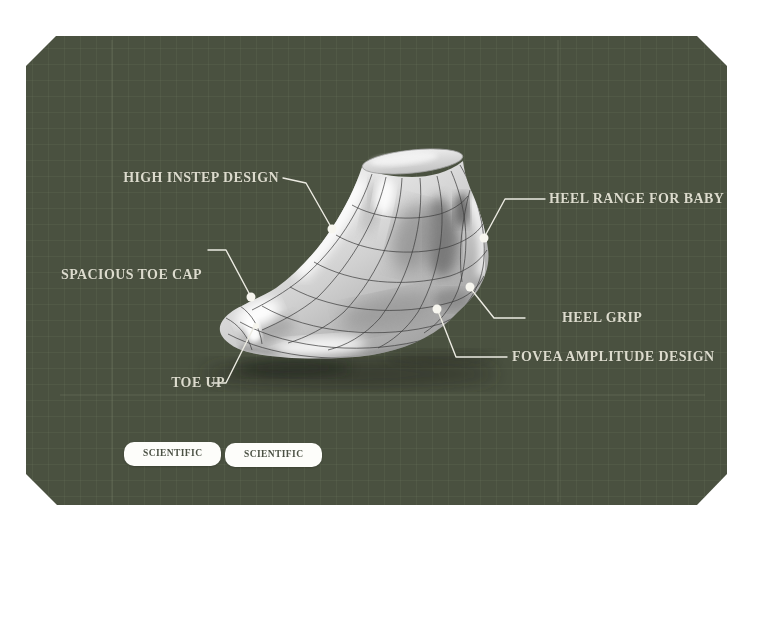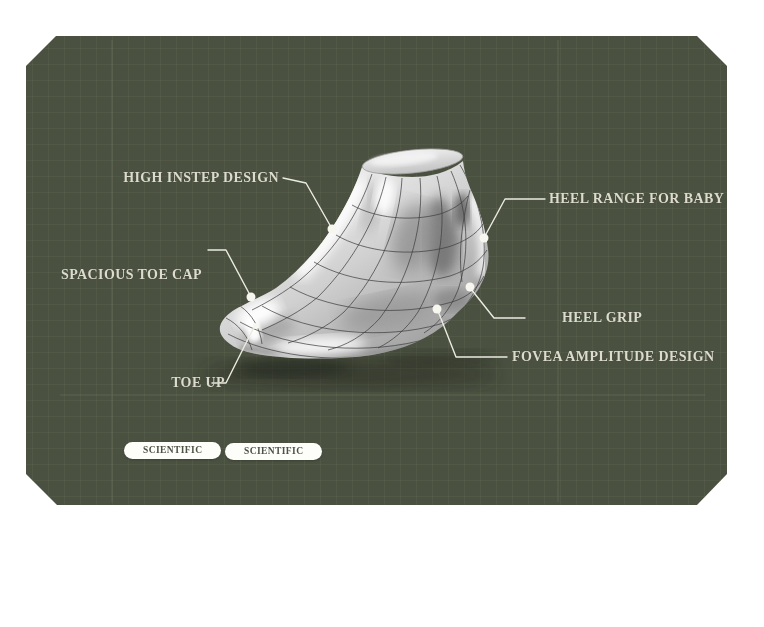--- a/index.html
+++ b/index.html
@@ -7,21 +7,21 @@
     position:relative;width:764px;height:627px;background:#ffffff;overflow:hidden;
     font-family:"Liberation Serif","DejaVu Serif",serif;
   }
   .art{position:absolute;left:0;top:0;width:764px;height:627px;display:block;}
   .callout{
     position:absolute;color:#dcdbcd;font-weight:700;font-size:14px;line-height:11px;
     letter-spacing:0.4px;white-space:nowrap;text-shadow:0 0 1px rgba(0,0,0,0.25);
   }
   .callout.right-anchored{text-align:right;}
   .badge{
-    position:absolute;height:17px;display:inline-flex;align-items:center;justify-content:flex-end;
+    position:absolute;height:24px;display:inline-flex;align-items:center;justify-content:flex-end;
     padding:0 19px;background:#fdfdfa;border-radius:10px;
     box-shadow:0 1px 2px rgba(20,24,16,0.25);
   }
   .badge span{
     color:#4b5144;font-weight:700;font-size:9.5px;letter-spacing:0.4px;line-height:1;
     font-family:"Liberation Serif","DejaVu Serif",serif;
   }
 </style>
 </head>
 <body>

